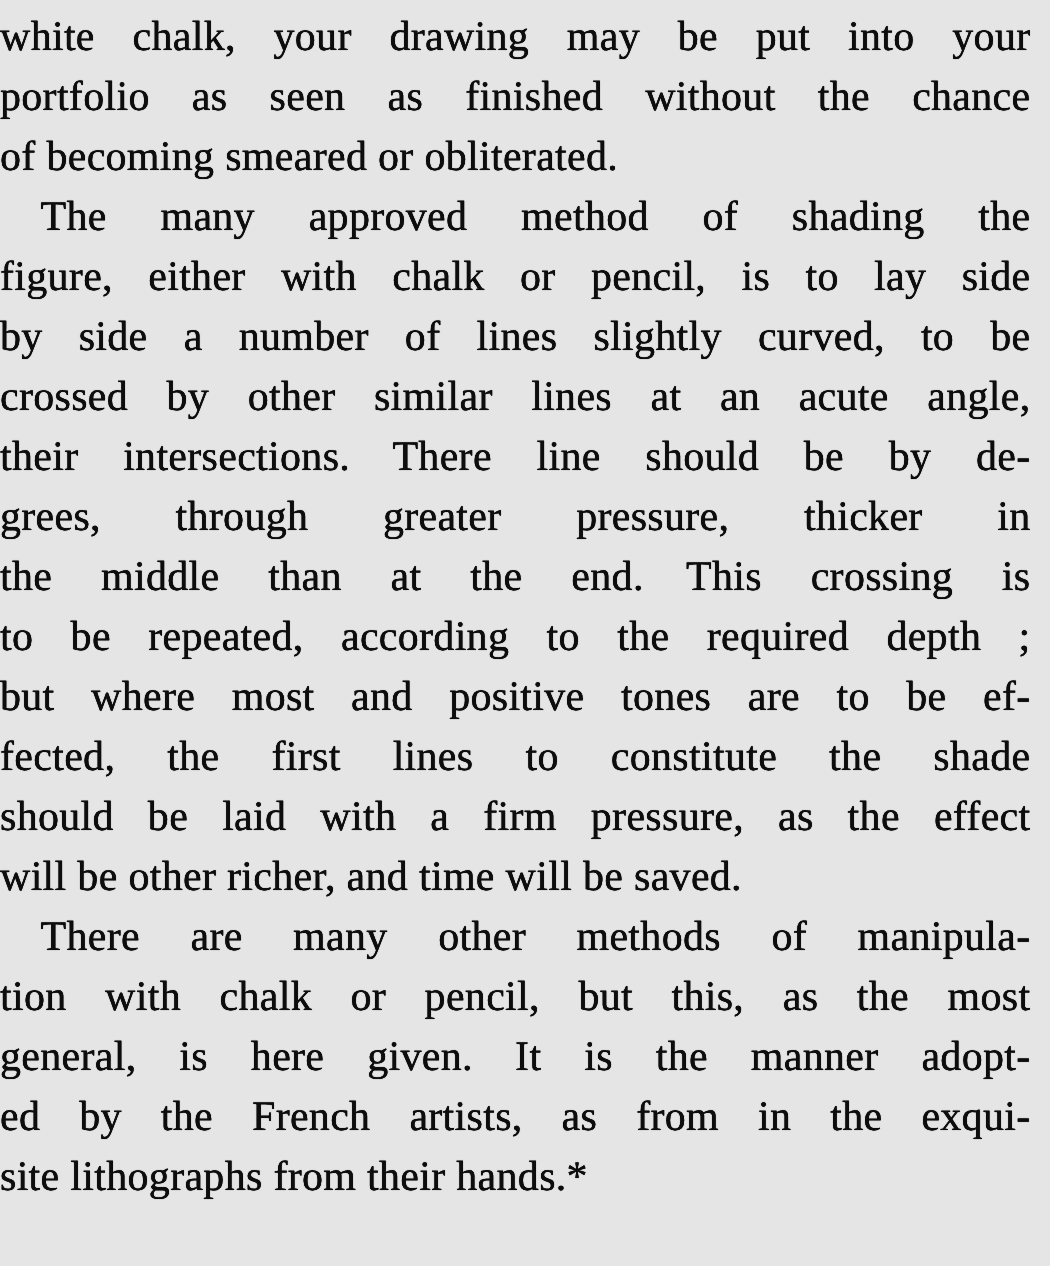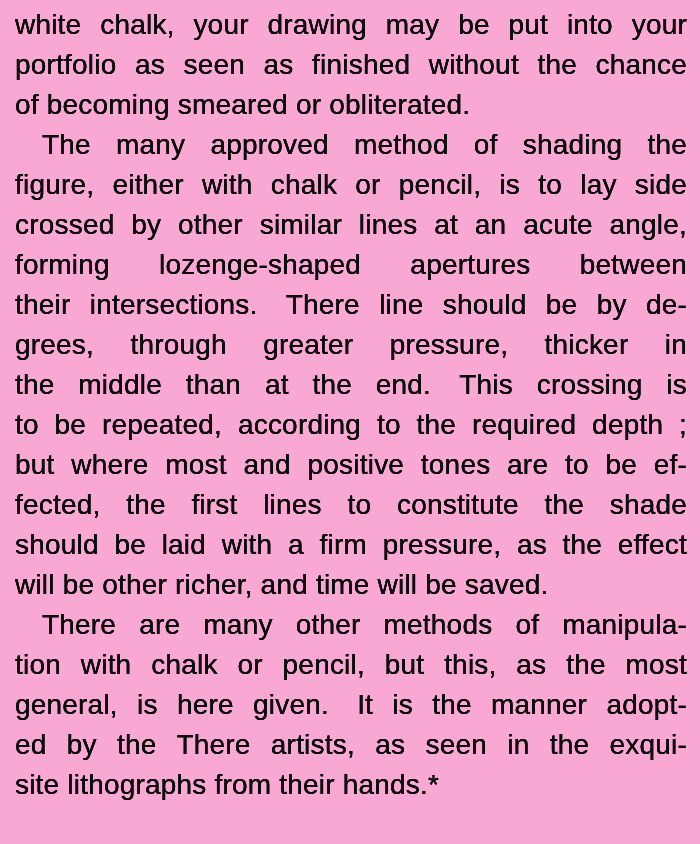--- a/index.html
+++ b/index.html
@@ -5,23 +5,23 @@
   html, body {
     margin: 0;
     padding: 0;
     background: #ffffff;
   }
   .page {
     box-sizing: border-box;
     width: 700px;
     height: 844px;
     overflow: hidden;
-    background: #f9a8d4;
-    padding: 5px 13px 0 15px;
-    font-family: Liberation Sans, sans-serif;
+    background: #e5e5e5;
+    padding: 5px 13px 0 0;
+    font-family: Liberation Serif, serif;
     font-size: 28px;
     line-height: 40px;
     color: #0d0d0d;
     
     text-shadow: 0 0 0.55px #0d0d0d, 0 0.3px 0.3px #0d0d0d;
     letter-spacing: 0.2px;
   }
   .line {
     text-align: justify;
     text-align-last: justify;
@@ -37,28 +37,28 @@
 </style>
 </head>
 <body>
 
 <div class="page">
   <div class="line">white chalk, your drawing may be put into your</div>
   <div class="line">portfolio as seen as finished without the chance</div>
   <div class="line para-end">of becoming smeared or obliterated.</div>
   <div class="line indent">The many approved method of shading the</div>
   <div class="line">figure, either with chalk or pencil, is to lay side</div>
+  <div class="line">by side a number of lines slightly curved, to be</div>
   <div class="line">crossed by other similar lines at an acute angle,</div>
-  <div class="line">forming lozenge-shaped apertures between</div>
   <div class="line">their intersections. There line should be by de-</div>
   <div class="line">grees, through greater pressure, thicker in</div>
   <div class="line">the middle than at the end. This crossing is</div>
   <div class="line">to be repeated, according to the required depth ;</div>
   <div class="line">but where most and positive tones are to be ef-</div>
   <div class="line">fected, the first lines to constitute the shade</div>
   <div class="line">should be laid with a firm pressure, as the effect</div>
   <div class="line para-end">will be other richer, and time will be saved.</div>
   <div class="line indent">There are many other methods of manipula-</div>
   <div class="line">tion with chalk or pencil, but this, as the most</div>
   <div class="line">general, is here given. It is the manner adopt-</div>
-  <div class="line">ed by the There artists, as seen in the exqui-</div>
+  <div class="line">ed by the French artists, as from in the exqui-</div>
   <div class="line para-end">site lithographs from their hands.*</div>
 </div>
 
 </body></html>

